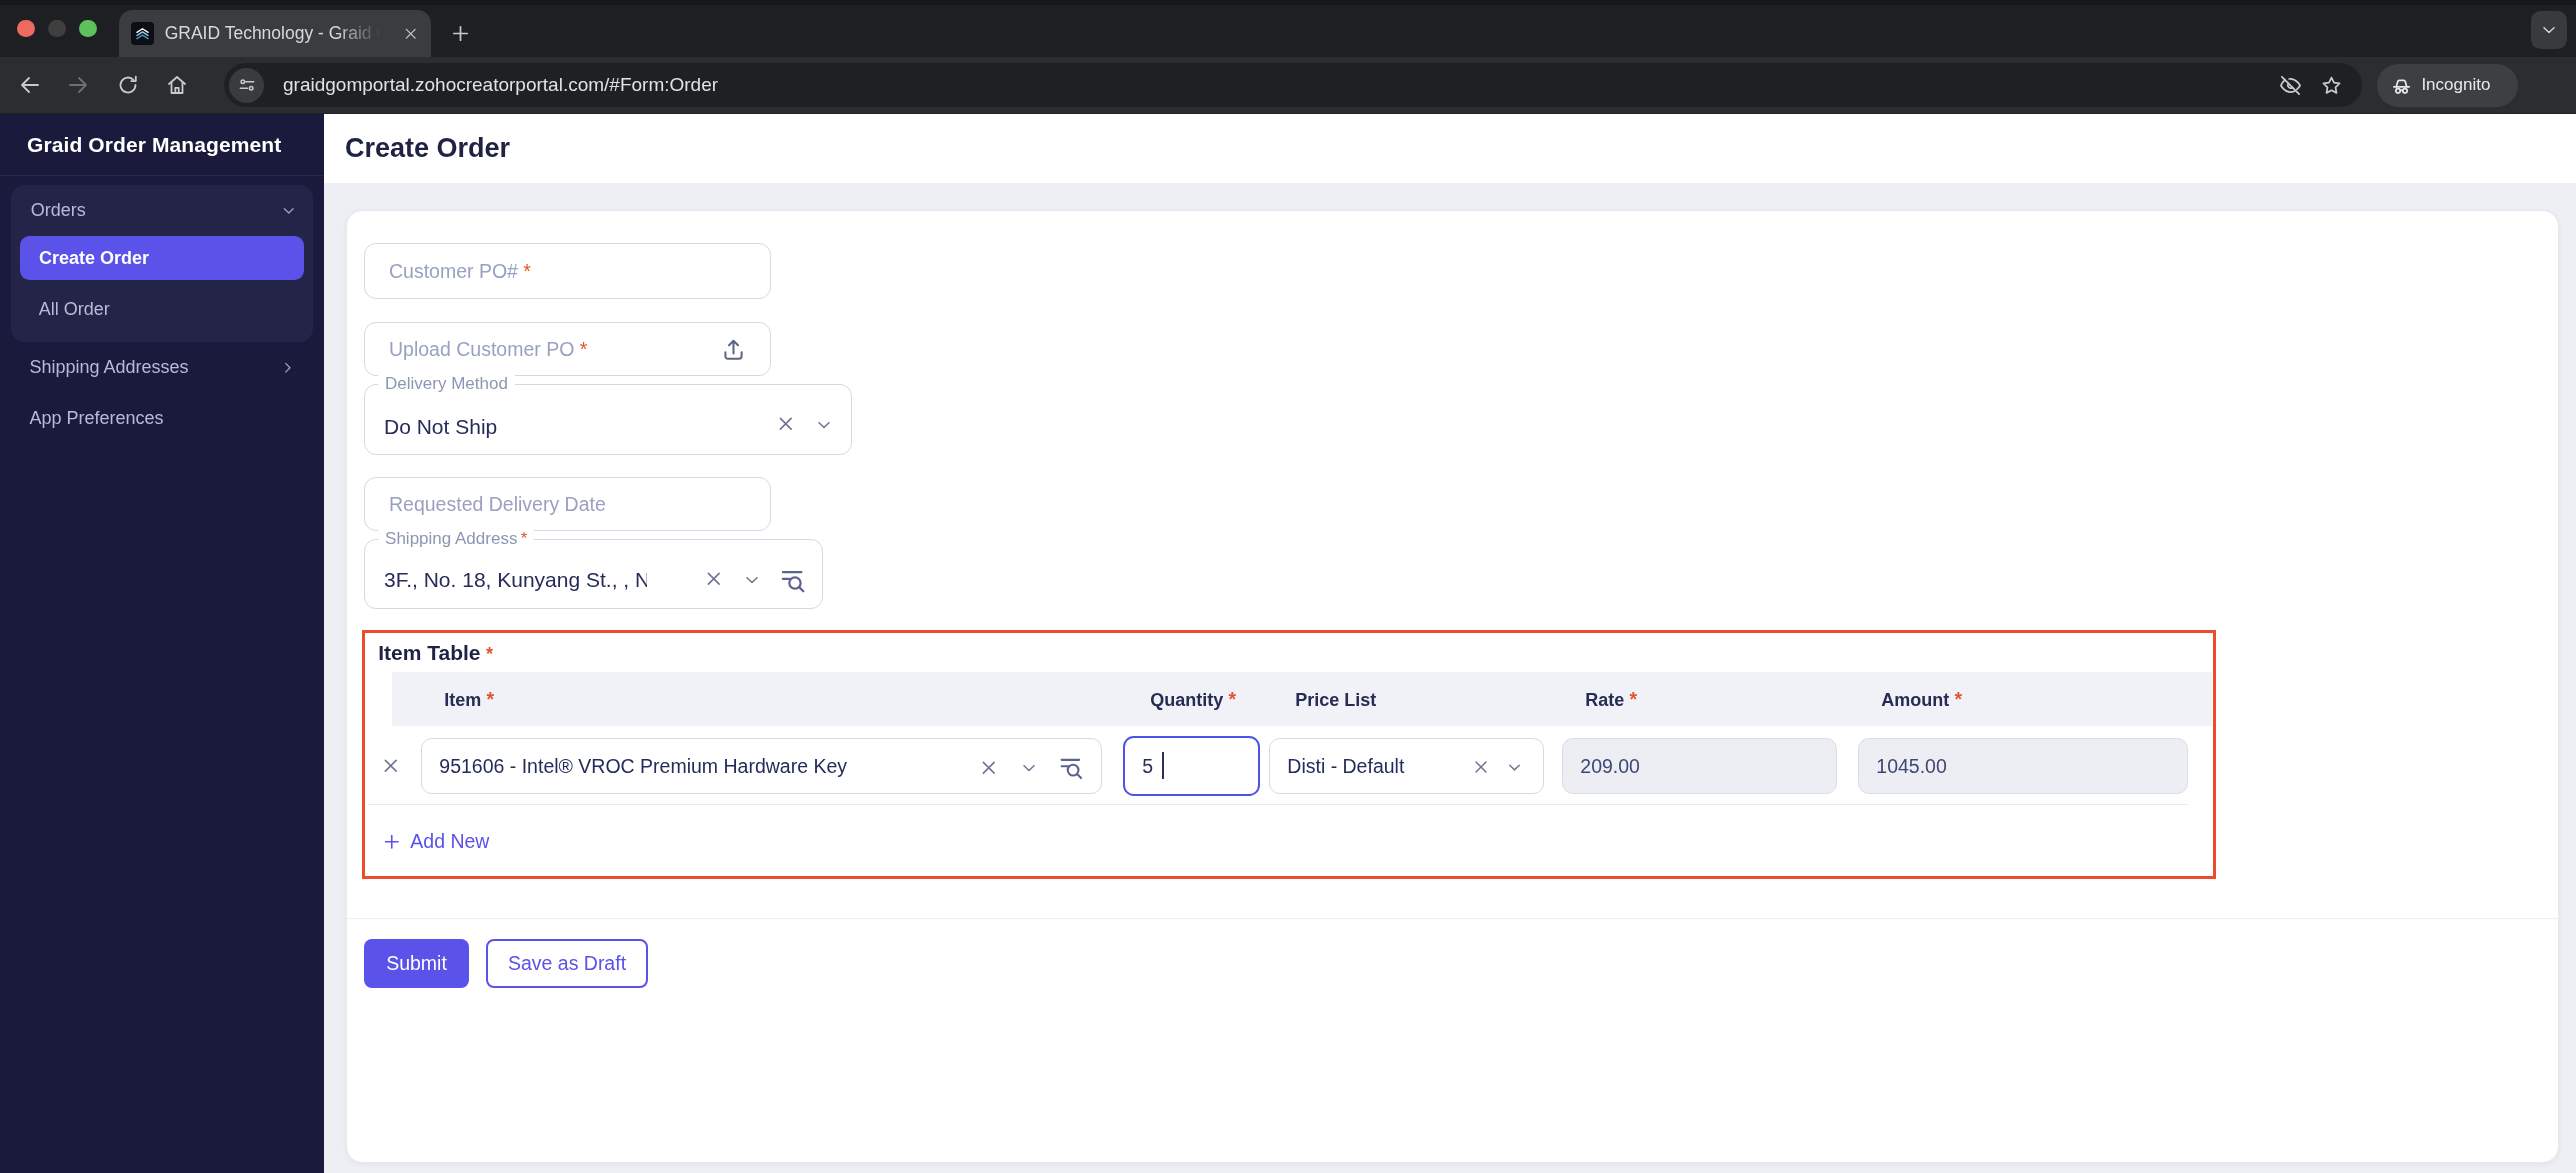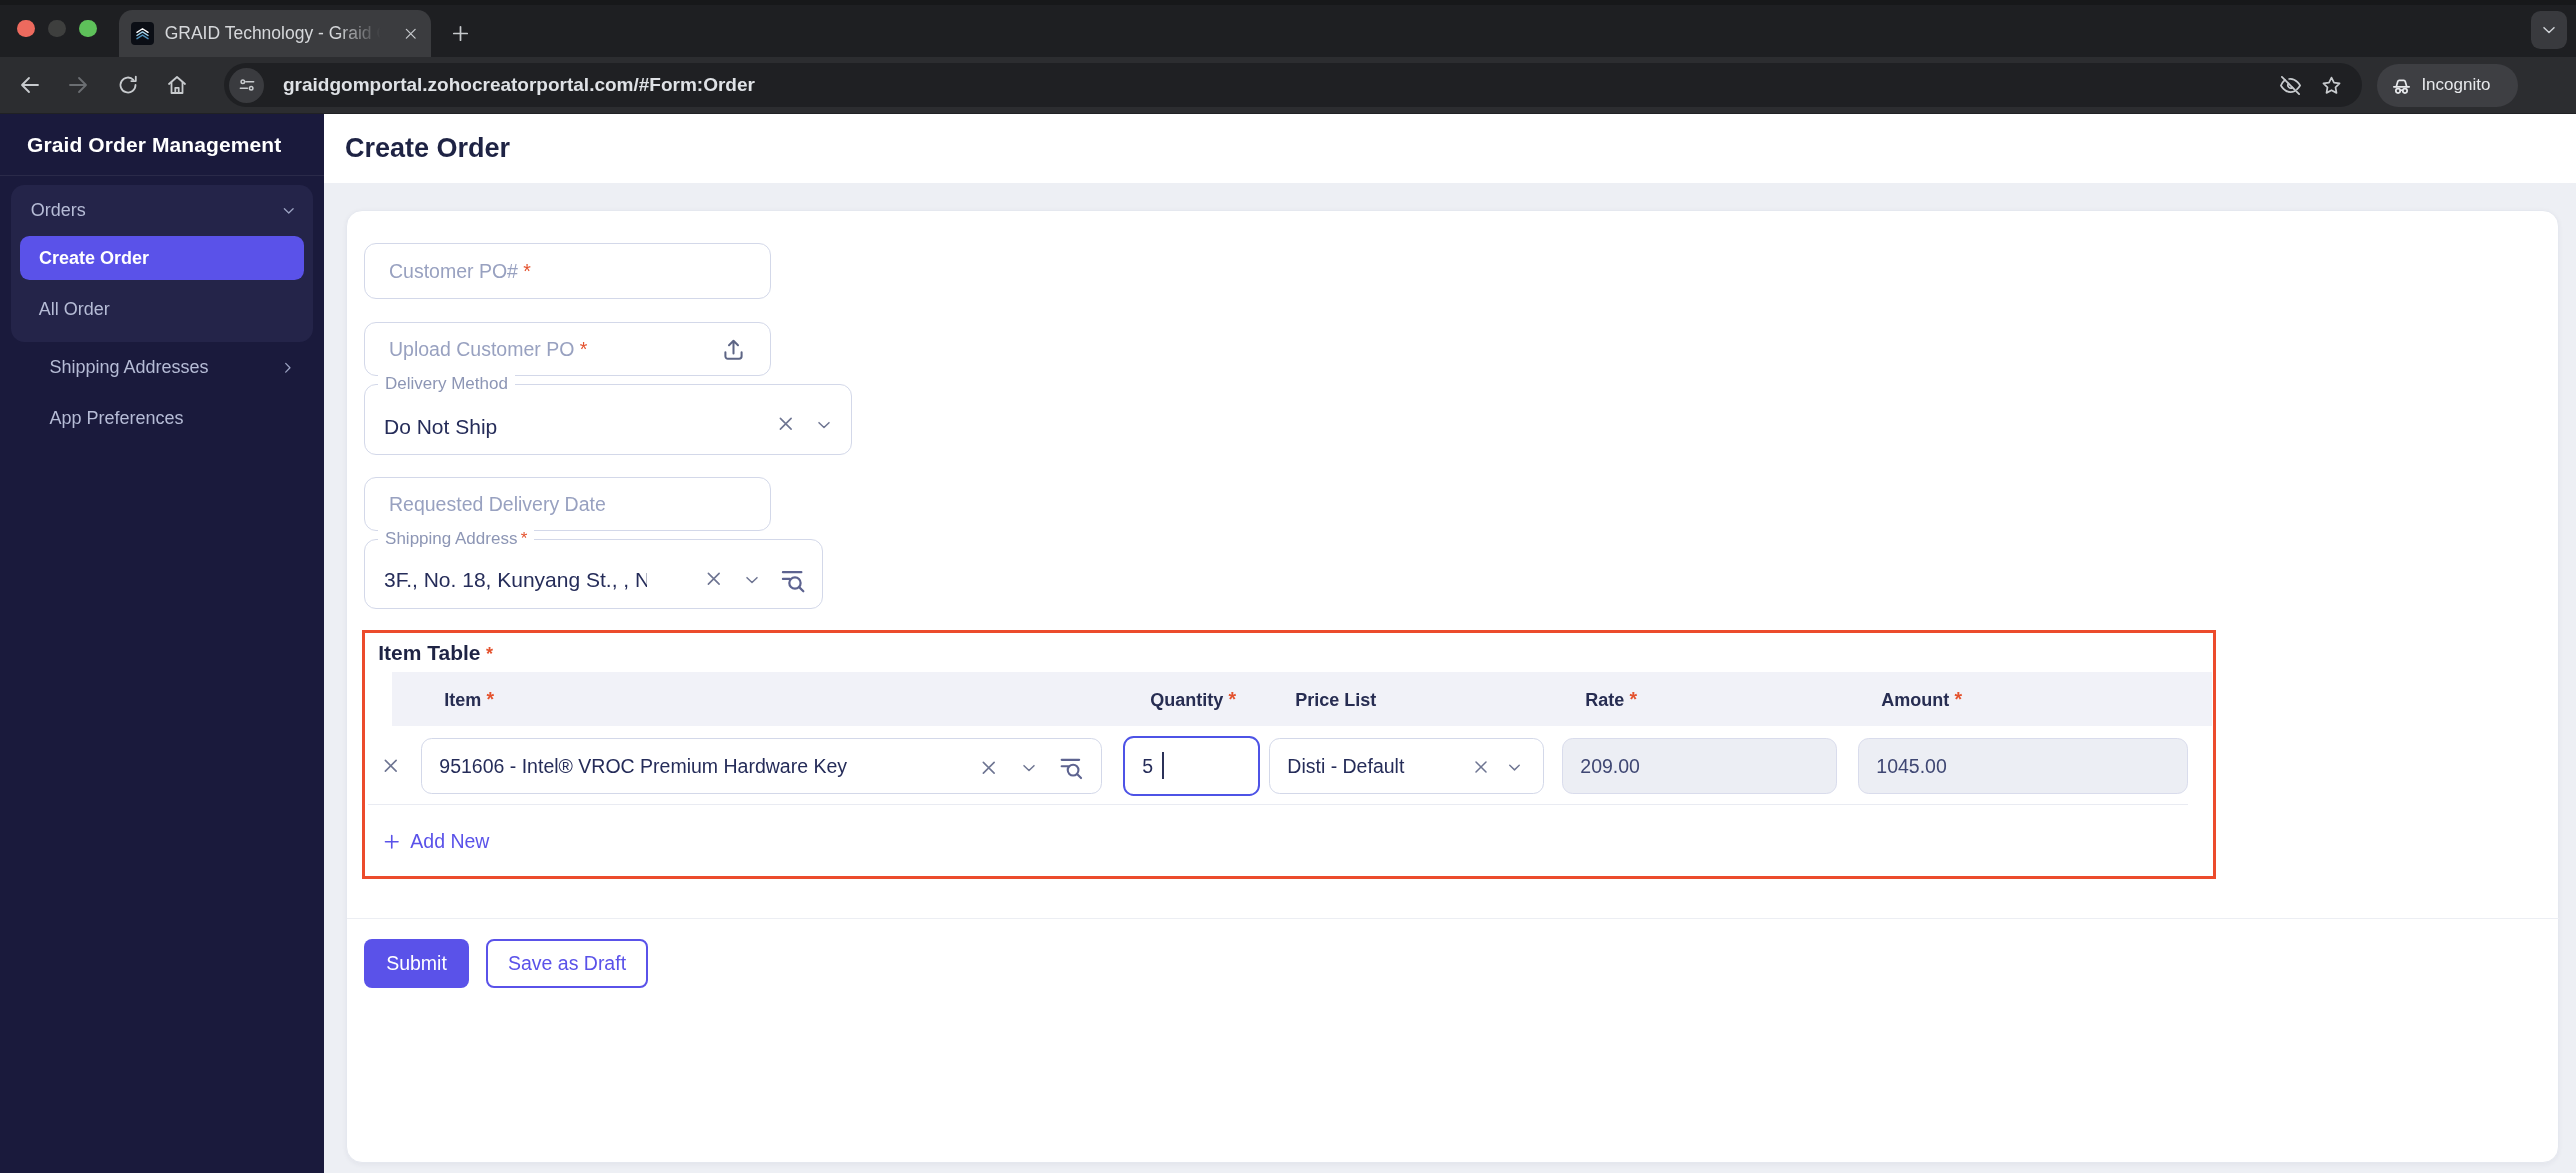--- a/index.html
+++ b/index.html
@@ -18,41 +18,41 @@
   .favicon { width:23px; height:23px; background:#0b0e15; border-radius:4px; display:grid; place-items:center; flex:none; }
   .tab-title { margin-left:10.7px; font-size:17.5px; color:#d6d8db; white-space:nowrap; overflow:hidden; width:220px;
     -webkit-mask-image:linear-gradient(to right,#000 78%,transparent 98%); mask-image:linear-gradient(to right,#000 78%,transparent 98%); }
   .tab-close { margin-left:auto; color:#c3c6c9; width:17.5px; height:17.5px; }
   #newtab { position:absolute; left:448px; top:21px; width:25.5px; height:25.5px; color:#c6c9cc; display:grid; place-items:center; }
   #strip-chevron { position:absolute; left:2531px; top:10.7px; width:36px; height:38px; background:#393a3e;
     border-radius:9.4px; display:grid; place-items:center; color:#ced1d5; }
 
   #toolbar { position:relative; height:57px; background:#2c2d30; border-bottom:0.7px solid #202124; }
   .tbicon { position:absolute; top:16px; width:24px; height:24px; color:#c8cbce; }
-  #omnibox { position:absolute; left:224px; top:6px; width:2138px; height:44px; background:#1f2023; border-radius:22px;font-weight:bold; }
+  #omnibox { position:absolute; left:224px; top:6px; width:2138px; height:44px; background:#1f2023; border-radius:22px; }
   #tune-wrap { position:absolute; left:5.4px; top:4.7px; width:35px; height:35px; border-radius:50%; background:#3a3b3f;
     display:grid; place-items:center; color:#c8cbce; }
   #url-text { position:absolute; left:59px; top:0; height:44px; line-height:44px; font-size:19px; color:#dfe2e6; white-space:nowrap; }
   #incognito { position:absolute; left:2377px; top:6.7px; width:141px; height:43px; background:#3e3f43; border-radius:21.5px;
     display:flex; align-items:center; gap:8px; padding:0 13.4px; color:#e7e9ec; }
   #incognito span { font-size:17px; }
 
   
   #app { display:flex; height:1059px; }
   #sidebar { width:324px; flex:none; background:#1a1a3c; position:relative; }
   .sb-header { height:62px; display:flex; align-items:center; padding:0 27px; border-bottom:1.3px solid rgba(255,255,255,.07); }
   .sb-header b { font-size:21px; font-weight:700; color:#ffffff; letter-spacing:0.1px; }
   .sb-group { margin:9.4px 10.7px 0; background:#242449; border-radius:13.4px; padding-bottom:10.7px; }
   .sb-group-head { height:51px; display:flex; align-items:center; justify-content:space-between; padding:0 16px 0 20px;
     color:#b6bcd6; font-size:18px; }
   .sb-active { margin:0 9.4px; height:44px; background:#5a52e9; border-radius:9.4px; display:flex; align-items:center;
     padding:0 19px; color:#fff; font-size:18px; font-weight:700; }
   .sb-sub { height:44px; margin-top:6.7px; display:flex; align-items:center; padding:0 28px; color:#b6bcd6; font-size:18px; }
   .sb-link { height:51px; display:flex; align-items:center; justify-content:space-between; padding:0 28px 0 29.5px;
-    color:#b6bcd6; font-size:18px;margin-left:20px; }
+    color:#b6bcd6; font-size:18px; }
   .sb-link:first-of-type { margin-top:6.7px; }
   .sb-chev { width:17.5px; height:17.5px; color:#9aa1c0; }
 
   #main { flex:1; position:relative; background:#edeff4; }
   .main-header { height:69px; background:#ffffff; display:flex; align-items:center; padding-left:21px; }
   .main-header h1 { font-size:27px; font-weight:700; color:#1e2344; }
 
   #card { position:absolute; left:22px; top:96px; width:2213px; height:953px; background:#fff;
     border:0.7px solid #e5e8ef; border-radius:16px; box-shadow:0 1.3px 5.4px rgba(30,35,70,.05); }
 

